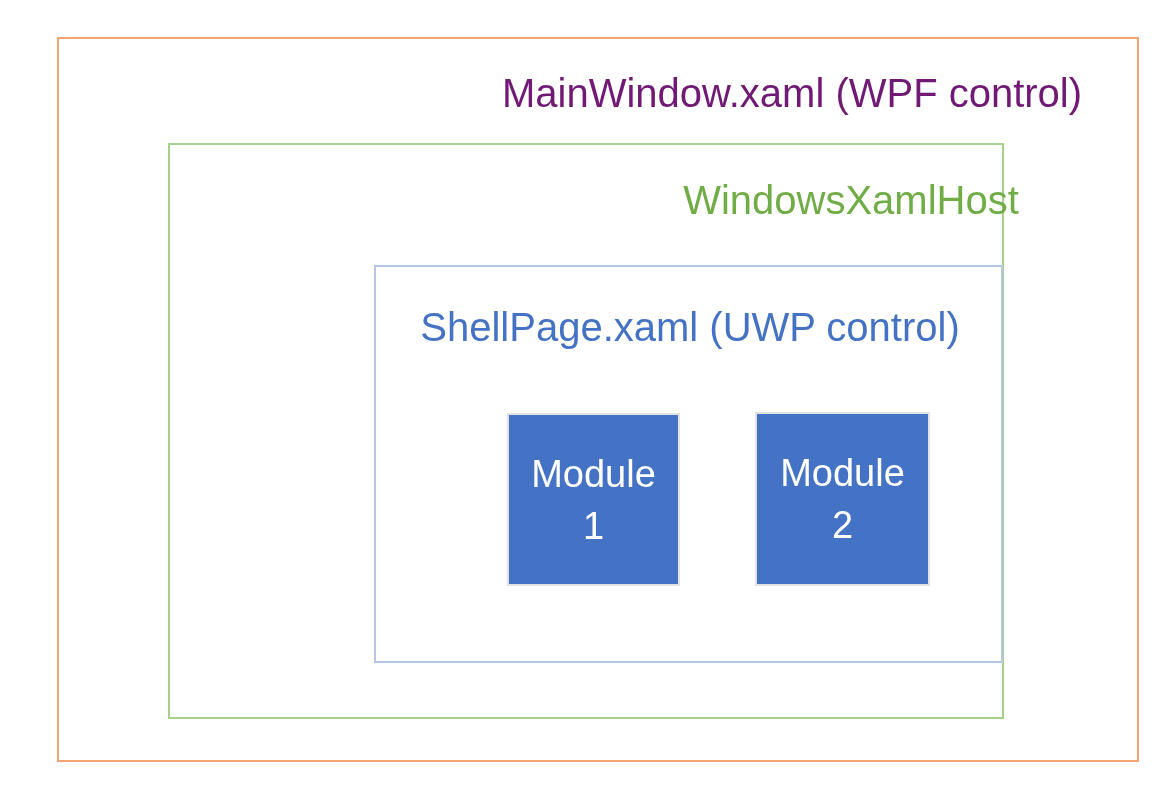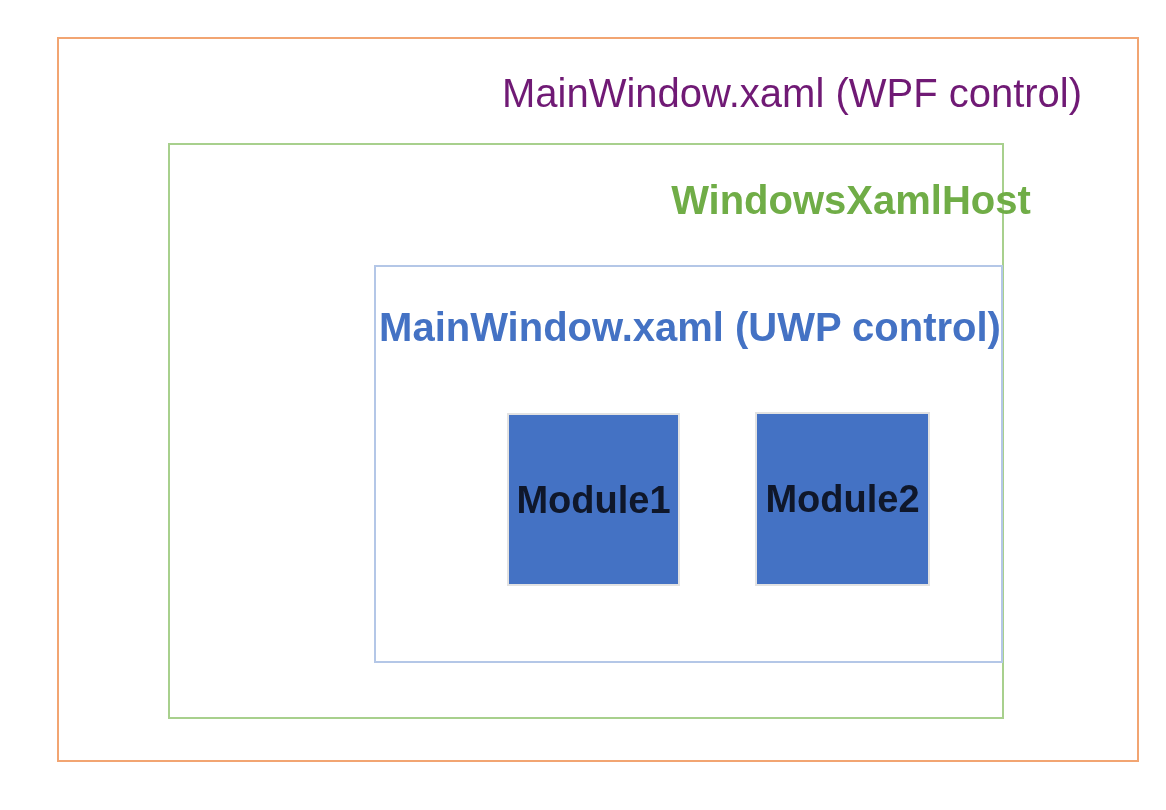--- a/index.html
+++ b/index.html
@@ -22,21 +22,20 @@
   }
   .outer-box {
     left: 57px; top: 37px;
     width: 1082px; height: 725px;
     border: 2px solid #F2A572;
   }
   .host-box {
     left: 109px; top: 104px;
     width: 836px; height: 576px;
     border: 2px solid #A8D08D;
-    font-weight: bold;
   }
   .shell-box {
     left: 204px; top: 120px;
     width: 629px; height: 398px;
     border: 2px solid #B4C7E7;
   }
   .title {
     position: absolute;
     white-space: nowrap;
     font-size: 40px;
@@ -53,23 +52,23 @@
   }
   .shell-title {
     left: 314px; top: 40px;
     color: #4472C4;
   }
   .module {
     position: absolute;
     box-sizing: border-box;
     background: #4472C4;
     border: 2px solid #E2E2E2;
-    color: #0f172a;
+    color: #ffffff;
     display: flex;
-    flex-direction: row;
+    flex-direction: column;
     align-items: center;
     justify-content: center;
     text-align: center;
     font-size: 38px;
     line-height: 52px;
   }
   .module-1 {
     left: 131px; top: 146px;
     width: 173px; height: 173px;
   }
@@ -83,21 +82,21 @@
 
 <div class="canvas">
 
   <div class="box outer-box">
     <div class="title outer-title">MainWindow.xaml (WPF control)</div>
 
     <div class="box host-box">
       <div class="title host-title">WindowsXamlHost</div>
 
       <div class="box shell-box">
-        <div class="title shell-title">MainWindow.xaml (UWP control)</div>
+        <div class="title shell-title">ShellPage.xaml (UWP control)</div>
 
         <div class="module module-1">
           <span>Module</span>
           <span>1</span>
         </div>
 
         <div class="module module-2">
           <span>Module</span>
           <span>2</span>
         </div>

